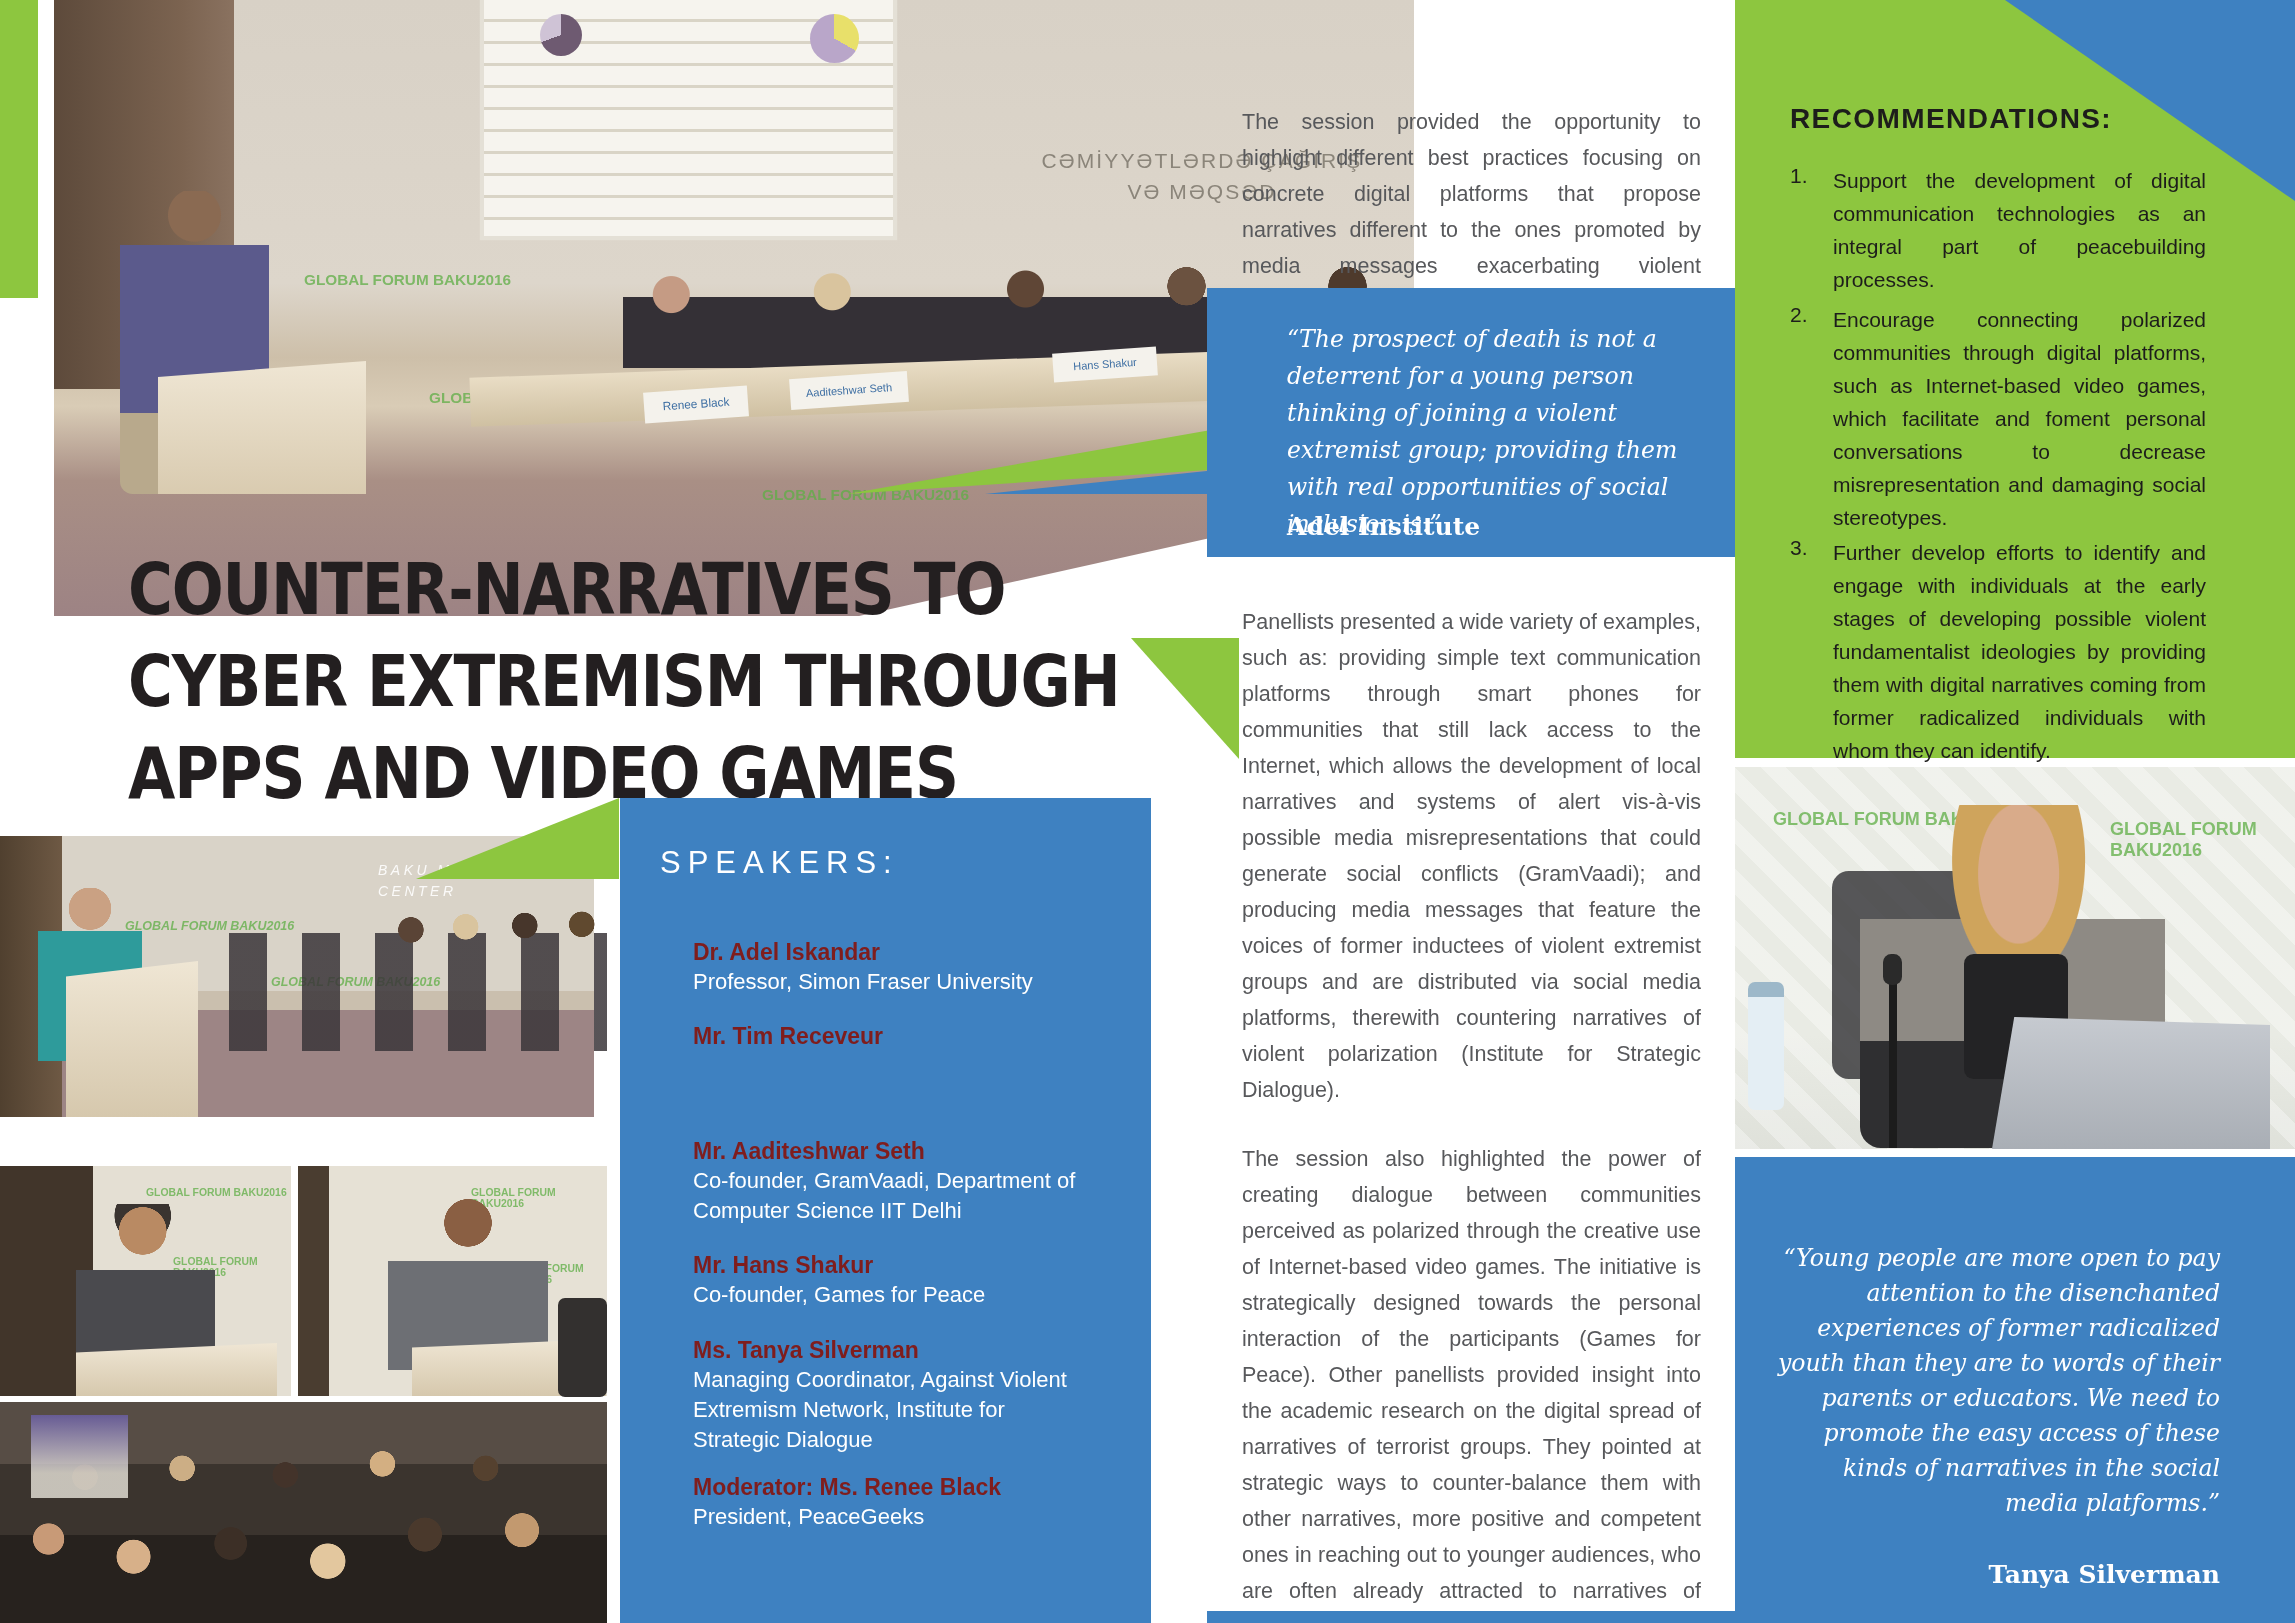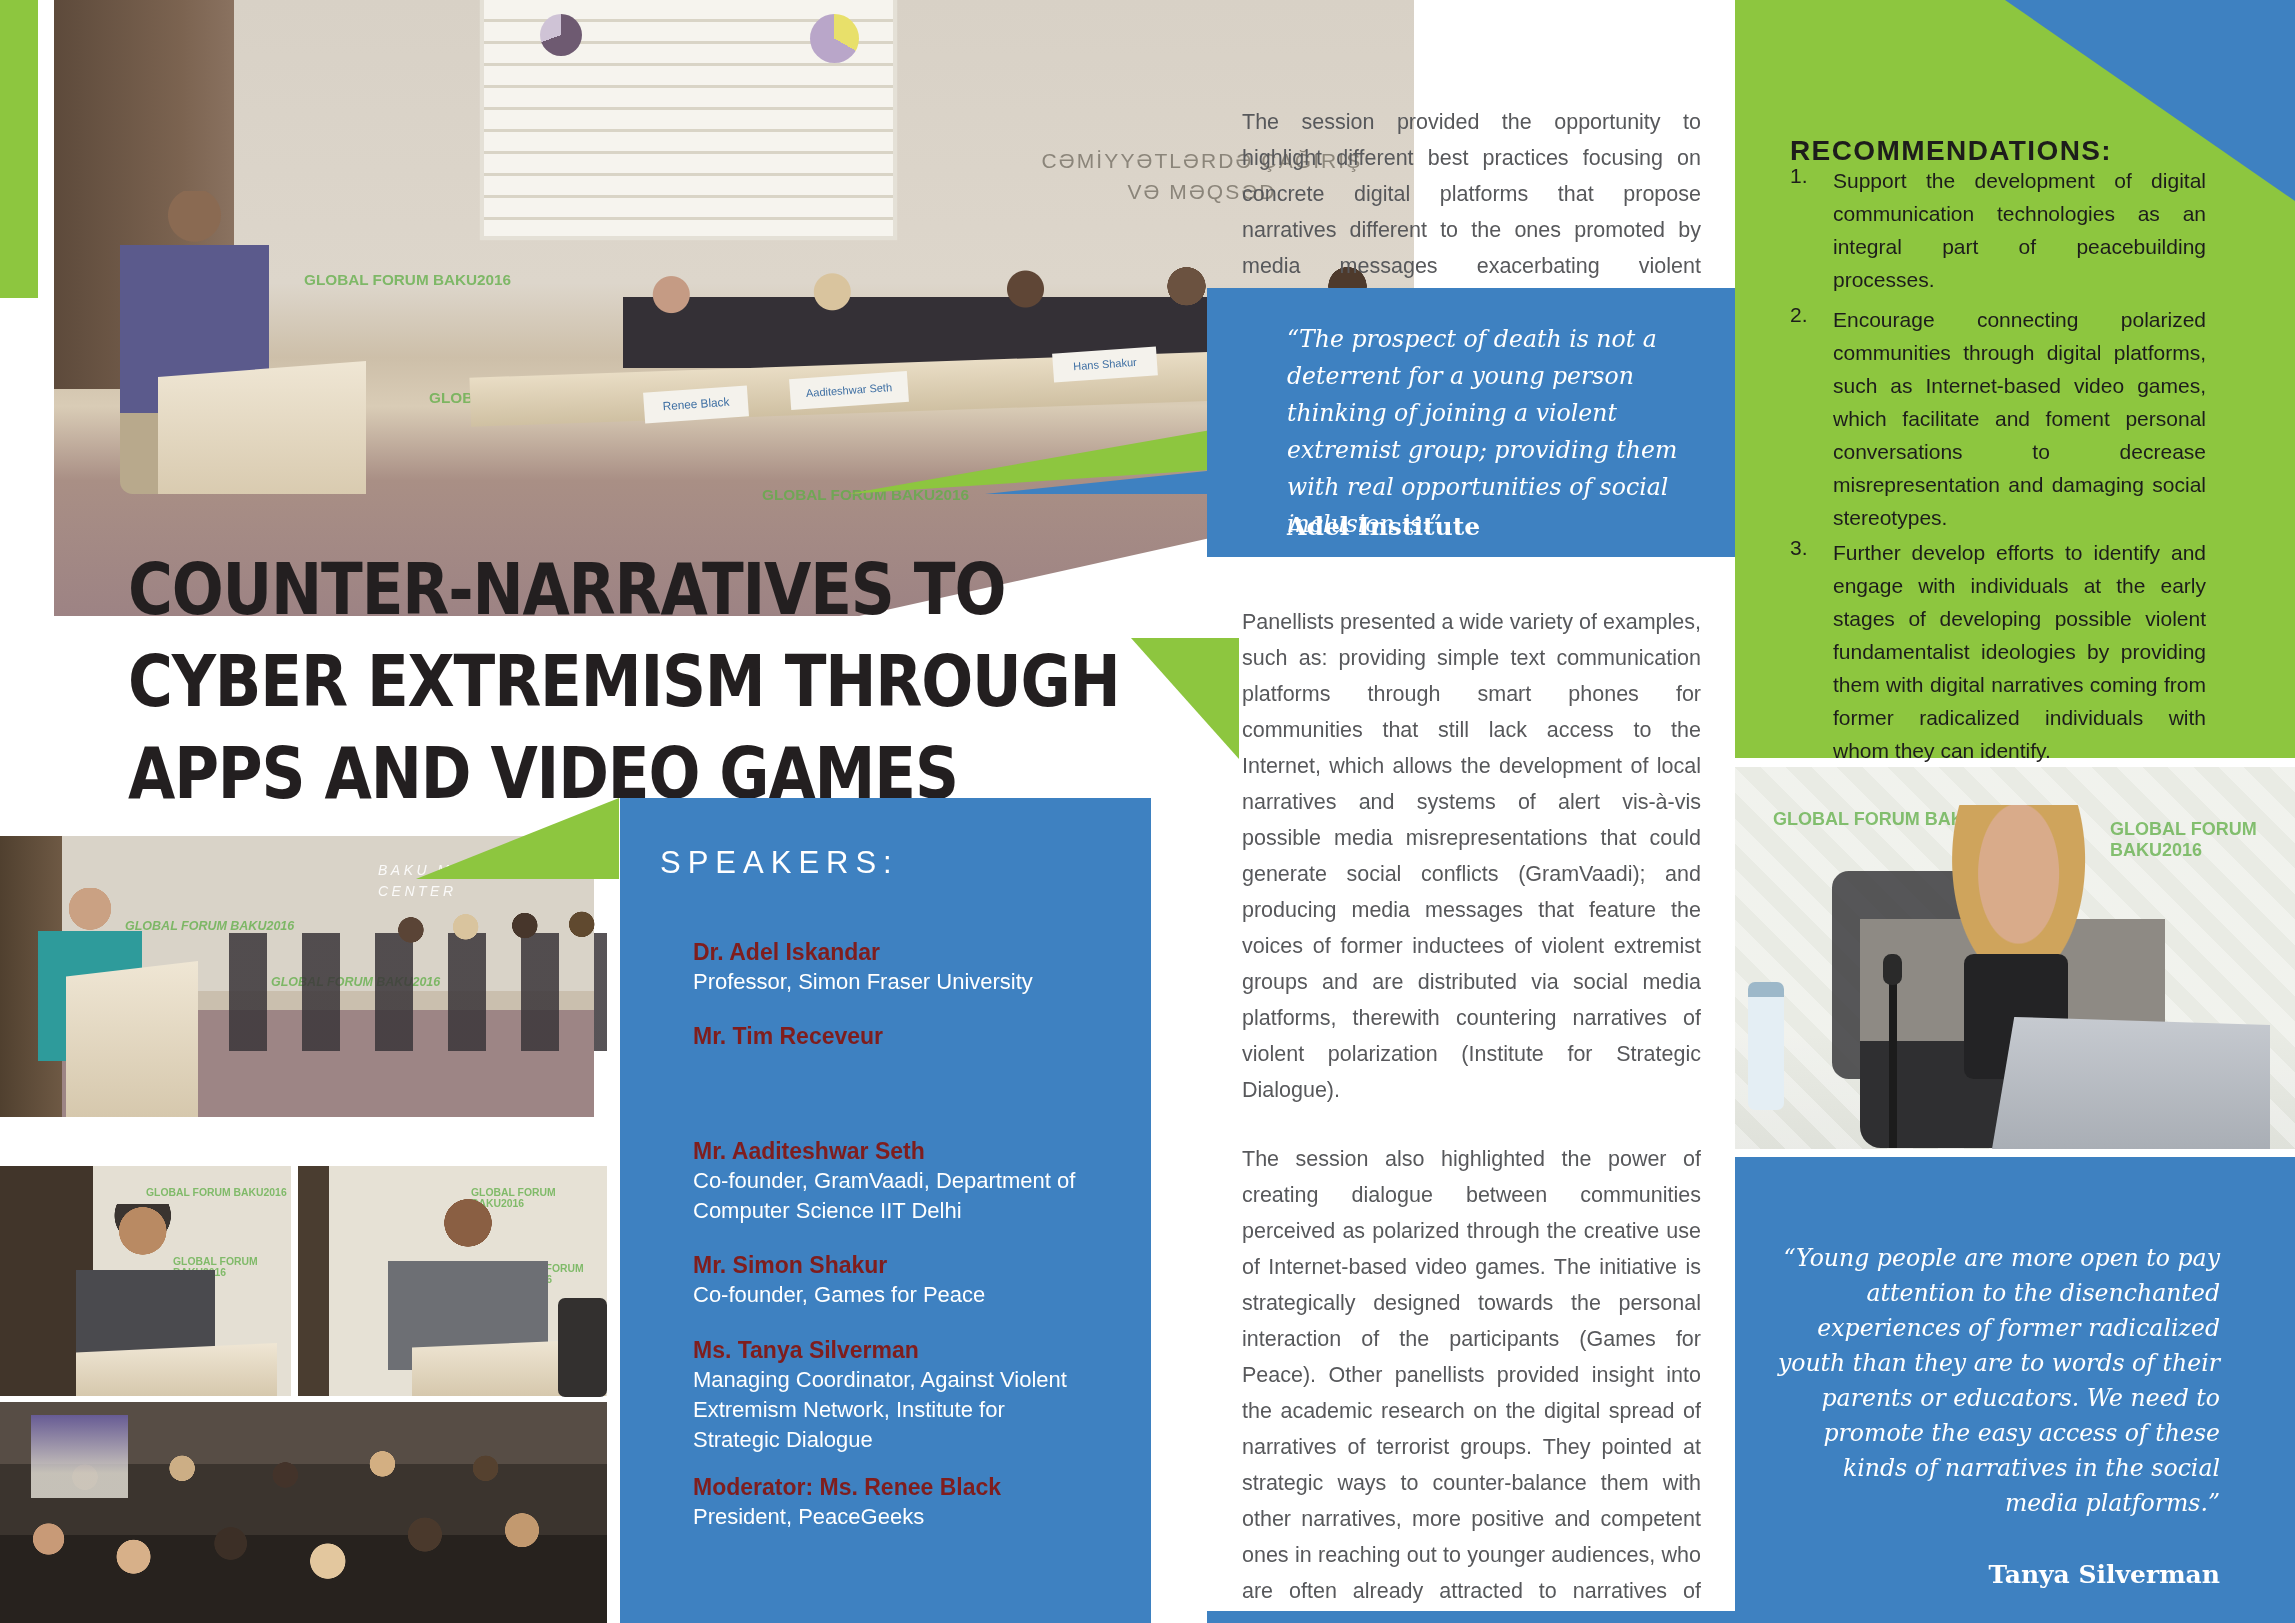--- a/index.html
+++ b/index.html
@@ -172,21 +172,21 @@
     <div class="speaker-role">Professor, Simon Fraser University</div>
   </div>
   <div class="abs" style="left:693px;top:1021px;width:389px;">
     <div class="speaker-name">Mr. Tim Receveur</div>
   </div>
   <div class="abs" style="left:693px;top:1136px;width:389px;">
     <div class="speaker-name">Mr. Aaditeshwar Seth</div>
     <div class="speaker-role">Co-founder, GramVaadi, Department of Computer Science IIT Delhi</div>
   </div>
   <div class="abs" style="left:693px;top:1250px;width:389px;">
-    <div class="speaker-name">Mr. Simon Shakur</div>
+    <div class="speaker-name">Mr. Hans Shakur</div>
     <div class="speaker-role">Co-founder, Games for Peace</div>
   </div>
   <div class="abs" style="left:693px;top:1335px;width:389px;">
     <div class="speaker-name">Ms. Tanya Silverman</div>
     <div class="speaker-role">Managing Coordinator, Against Violent Extremism Network, Institute for Strategic Dialogue</div>
   </div>
   <div class="abs" style="left:693px;top:1472px;width:389px;">
     <div class="speaker-name">Moderator: Ms. Renee Black</div>
     <div class="speaker-role">President, PeaceGeeks</div>
   </div>
@@ -206,21 +206,21 @@
 
   </div>
 
   <div class="abs" style="left:1207px;top:1611px;width:531px;height:11.8px;background:#3e81c1;"></div>
 
   <div class="abs" style="left:1735px;top:0;width:561px;height:758px;background:#8dc63f;"></div>
 
   <div class="abs" style="left:2005px;top:0;width:290px;height:201px;background:#3e81c1;
               clip-path:polygon(0 0,100% 0,100% 100%);"></div>
 
-  <div class="abs rec-heading" style="left:1790px;top:103px;margin-top:32px;">RECOMMENDATIONS:</div>
+  <div class="abs rec-heading" style="left:1790px;top:103px;">RECOMMENDATIONS:</div>
 
   <div class="abs" style="left:1790px;top:164px;width:416px;">
     <span class="rec-item-num">1.</span>
     <div class="rec-item-text">Support the development of digital communication technologies as an integral part of peacebuilding processes.</div>
   </div>
   <div class="abs" style="left:1790px;top:303px;width:416px;">
     <span class="rec-item-num">2.</span>
     <div class="rec-item-text">Encourage connecting polarized communities through digital platforms, such as Internet-based video games, which facilitate and foment personal conversations to decrease misrepresentation and damaging social stereotypes.</div>
   </div>
   <div class="abs" style="left:1790px;top:536px;width:416px;">

